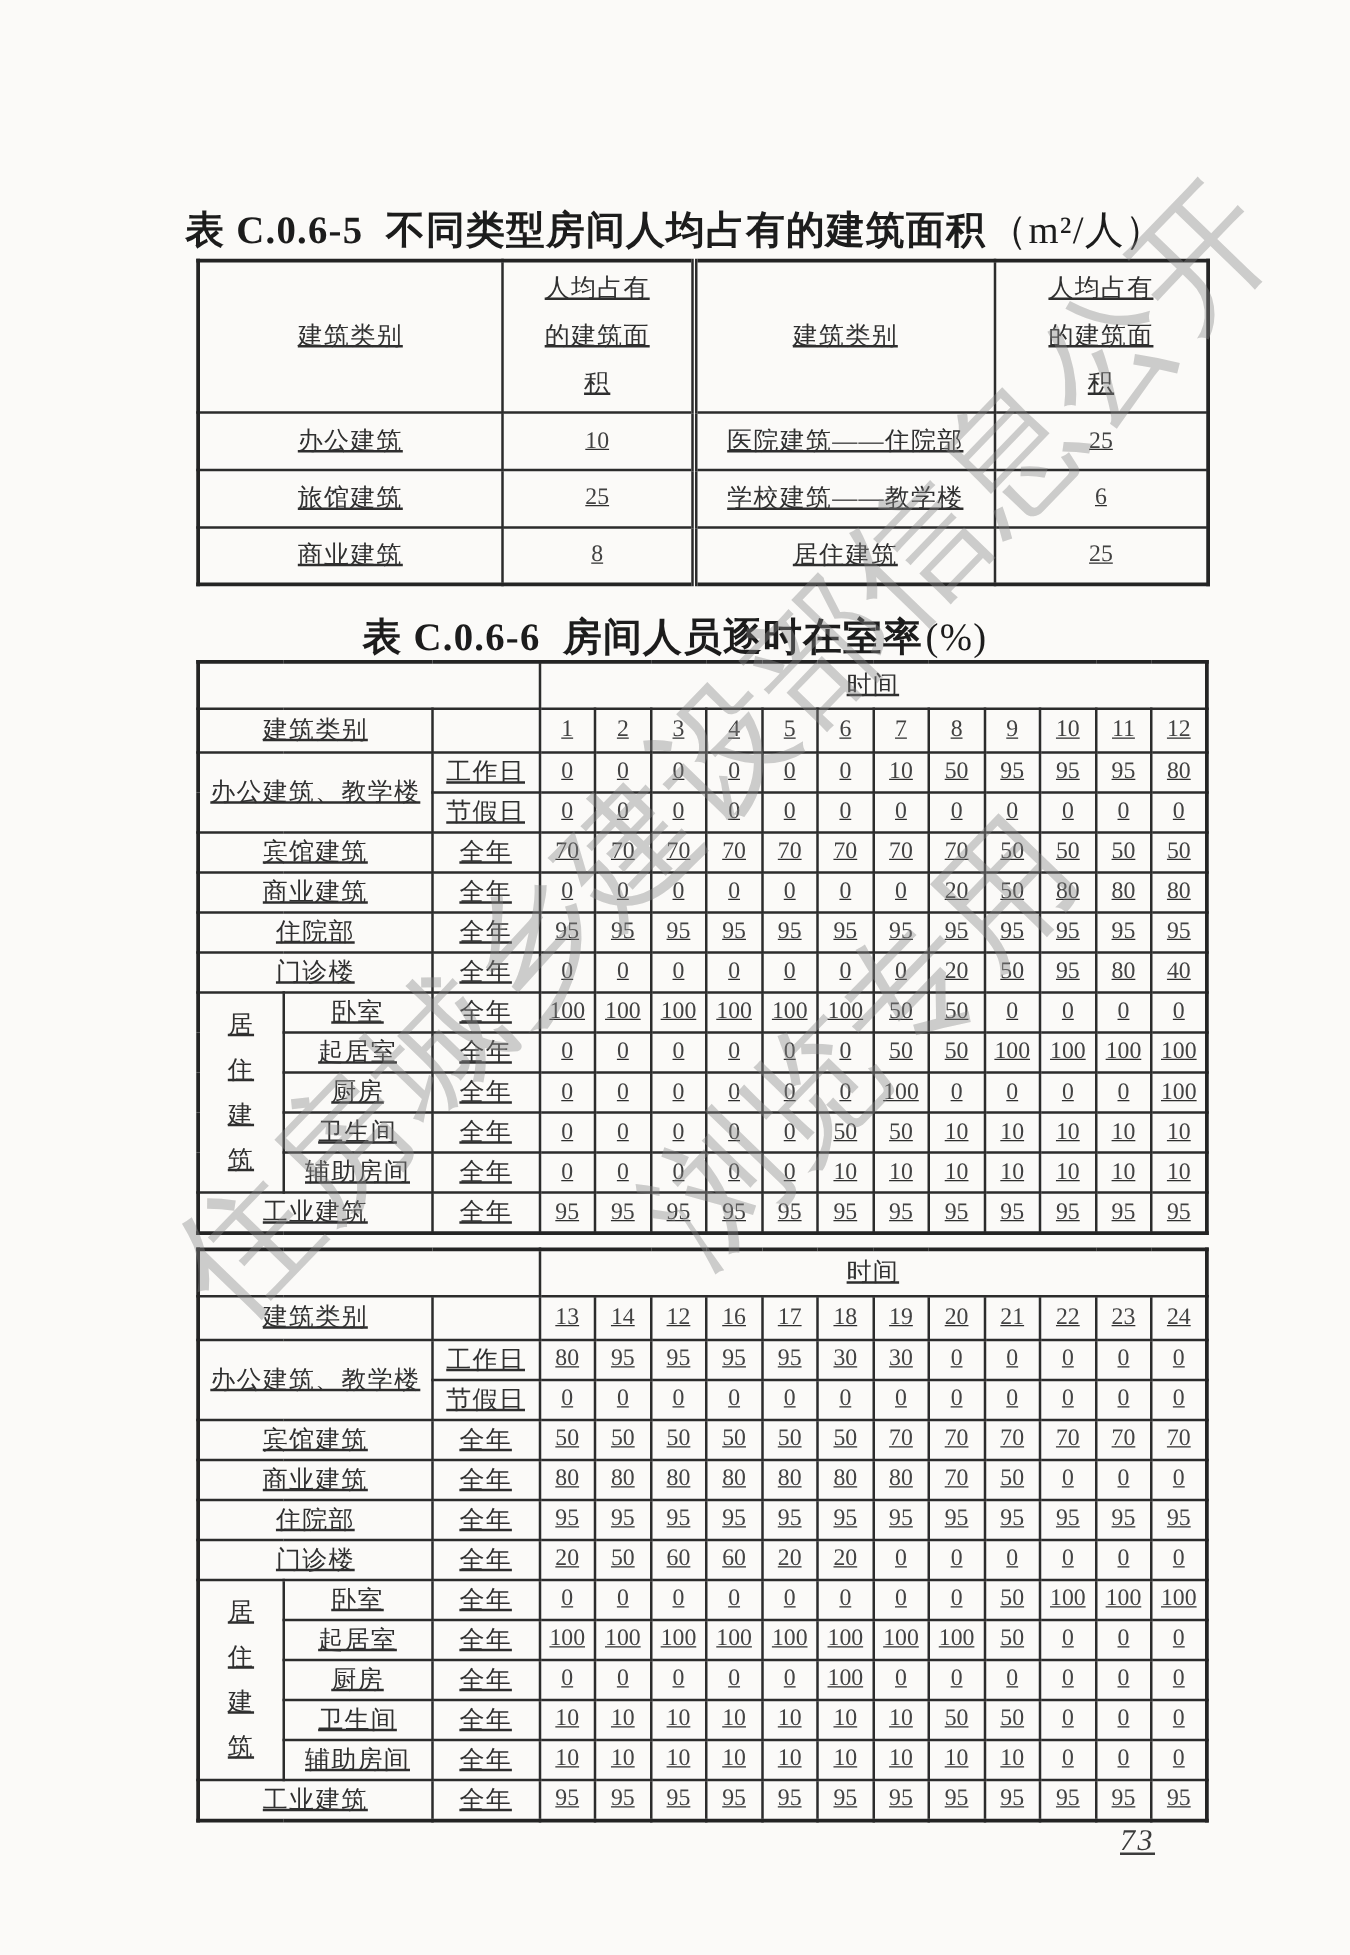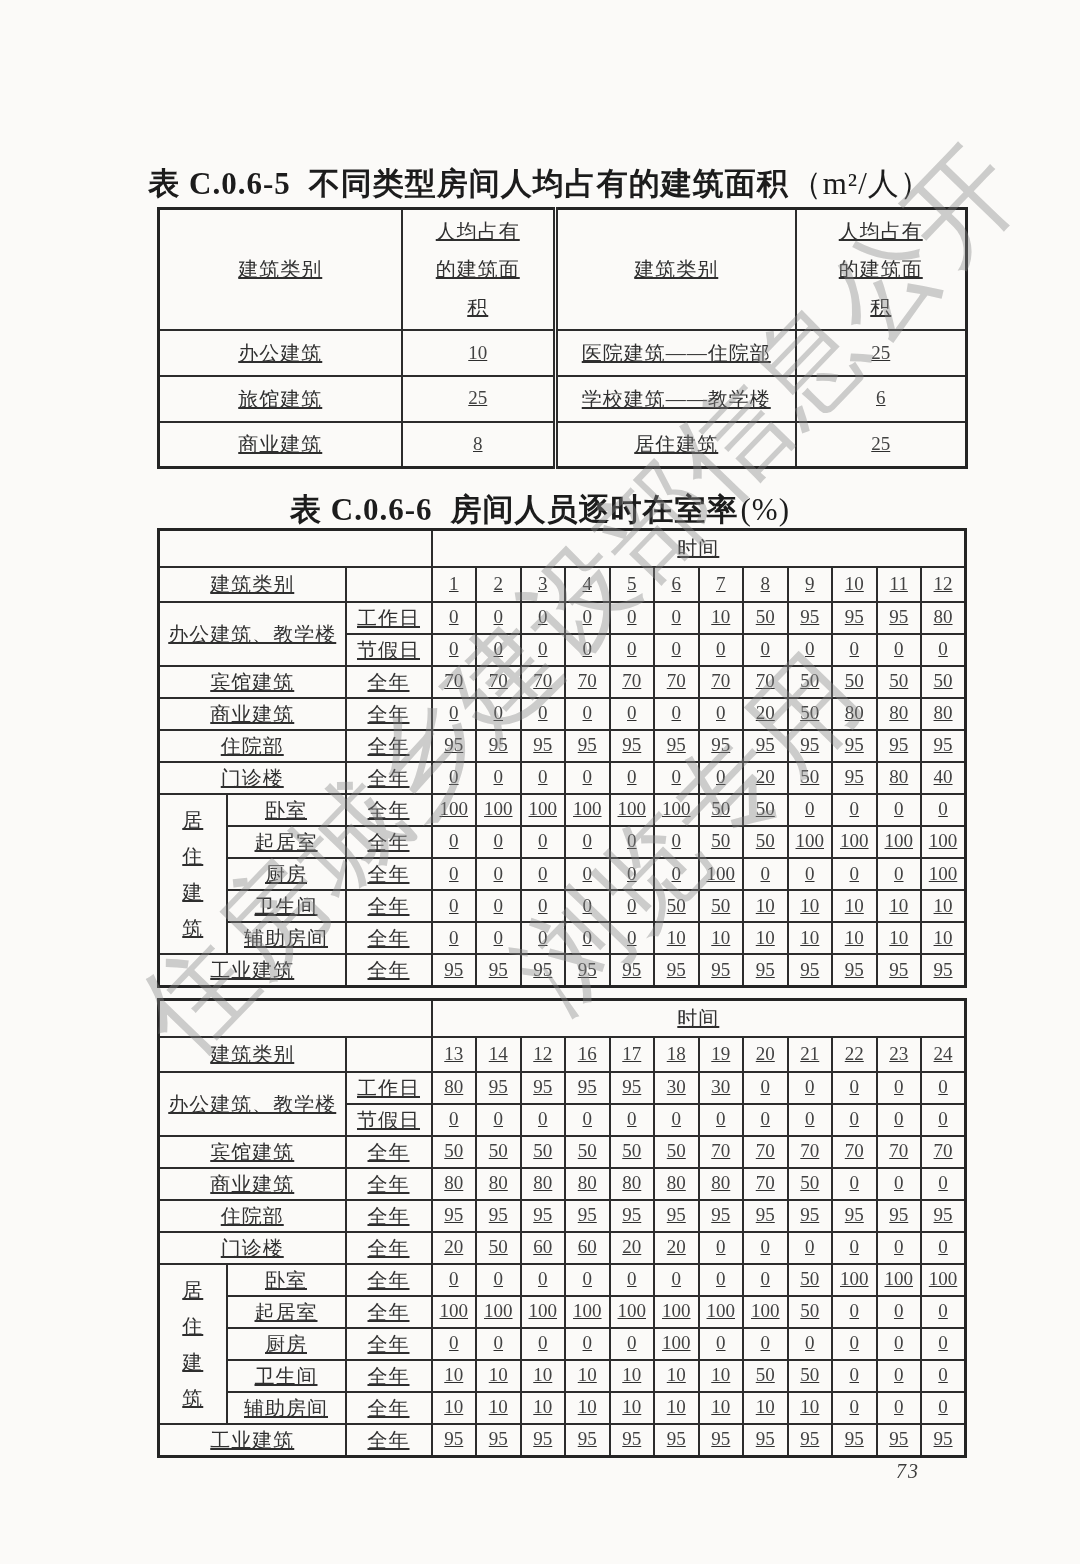--- a/index.html
+++ b/index.html
@@ -67,22 +67,23 @@
     color:rgba(136,136,136,0.40);
     font-size:108px; letter-spacing:2px;
     font-weight:normal;
   }
   #wm-line1 { left:580px; top:600px; transform:translate(-50%,-50%) rotate(-46deg); }
   #wm-line2 { left:690px; top:832px; transform:translate(-50%,-50%) rotate(-46deg); }
 
   
   .page-number {
     position:absolute; left:896px; top:1460px;
-    font-style:italic; font-size:20px; color:#3c3c3c;
+    font-style:italic; font-size:24px; color:#3c3c3c;
     letter-spacing:2px;
+    text-decoration:underline;
   }
 </style>
 </head>
 <body>
 
 <div class="page">
 
   <div class="caption" id="caption-area">
     <span class="cap-label">表 C.0.6-5</span><span class="cap-title">不同类型房间人均占有的建筑面积</span><span class="cap-unit">（m²/人）</span>
   </div>

